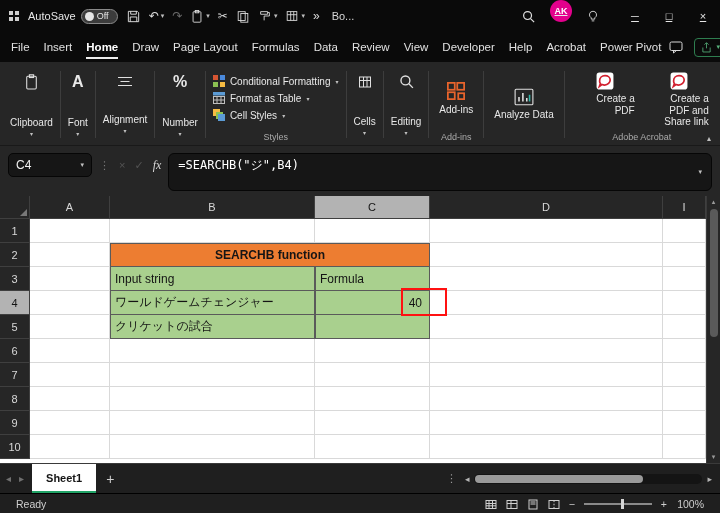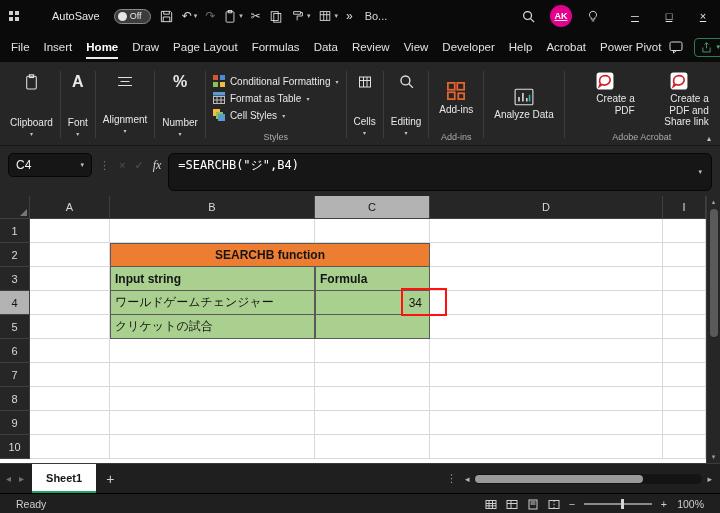--- a/index.html
+++ b/index.html
@@ -7,27 +7,27 @@
               font-family:"Liberation Sans", sans-serif; }
   .app { width:720px; height:513px; display:flex; flex-direction:column; }
 
   
   .titlebar { flex:0 0 32px; background:#0a0a0a; display:flex; align-items:center;
               padding-left:8px; color:#e6e6e6; }
   .tb-left { display:flex; align-items:center; gap:8px; }
   .tbtn { display:inline-flex; align-items:center; gap:2px; color:#dcdcdc; font-size:12px; }
   .chev { font-size:7px; color:#bdbdbd; }
   .dim { opacity:.45; }
-  .autosave { display:flex; align-items:center; gap:14px; font-size:11px;margin-left:24px; }
+  .autosave { display:flex; align-items:center; gap:5px; font-size:11px; }
   .pill { width:37px; height:15px; background:#3c3c3c; border:1px solid #8a8a8a;
           border-radius:8px; display:flex; align-items:center; gap:3px; padding:0 3px; }
   .knob { width:9px; height:9px; border-radius:50%; background:#e6e6e6; }
   .pill-text { font-size:9px; color:#e6e6e6; }
   .doc-name { font-size:11px; color:#d6d6d6; margin-left:4px; white-space:nowrap; }
-  .tb-right { margin-left:auto; display:flex; align-items:center; gap:14px;text-decoration:underline; }
+  .tb-right { margin-left:auto; display:flex; gap:14px;text-decoration:underline; }
   .avatar { width:22px; height:22px; border-radius:50%; background:#E3008C; color:#fff;
             font-size:9px; font-weight:700; display:flex; align-items:center; justify-content:center; }
   .win-controls { display:flex; margin-left:4px; }
   .winctl { width:34px; height:32px; display:flex; align-items:center; justify-content:center;
             font-size:11px; color:#e6e6e6; }
 
   
   .menubar { flex:0 0 30px; background:#0a0a0a; display:flex; align-items:center; padding:0 8px 0 4px; }
   .mtab { font-size:11.5px; color:#e0e0e0; padding:0 7px; height:30px; line-height:30px;
           position:relative; white-space:nowrap; }
@@ -89,21 +89,21 @@
   .g-row { display:flex; height:24px; width:706px; }
   .gc { background:#fff; border-right:1px solid #d9d9d9; border-bottom:1px solid #d9d9d9;
         font-size:12px; color:#141414; display:flex; align-items:center; padding:0 4px;
         flex:0 0 auto; overflow:hidden; white-space:nowrap; }
   .w-rh{width:30px}.w-A{width:80px}.w-B{width:205px}.w-C{width:115px}.w-D{width:233px}
   .w-I{width:43px}.w-BC{width:320px}
   .title-cell { background:#ED7D31; justify-content:center; font-weight:700;
                 border:1px solid #5a5a5a; color:#151515; }
   .green { background:#A9D08E; border-left:1px solid #5a5a5a; border-right:1px solid #5a5a5a;
            border-bottom:1px solid #5a5a5a; }
-  .bold { font-weight:700; }
+  .bold { font-weight:400; }
   .num { justify-content:flex-end; padding-right:7px; }
   .g-partial { height:4px; width:706px; background:#fff; }
   .vscroll { position:absolute; top:0; right:0; width:14px; height:267px; background:#262626;
              border-left:1px solid #3a3a3a; display:flex; flex-direction:column;
              align-items:center; padding:3px 0; gap:4px; }
   .vs-arrow { font-size:7px; color:#9a9a9a; line-height:6px; }
   .vs-thumb { width:8px; height:128px; background:#5a5a5a; border-radius:4px; }
   .vs-spacer { flex:1; }
   .red-box { position:absolute; left:401px; top:92px; width:46px; height:28px;
              border:2px solid #ff1111; z-index:4; }
@@ -484,21 +484,21 @@
       <div class="gc w-B green bold">Input string</div>
       <div class="gc w-C green bold">Formula</div>
       <div class="gc w-D"></div>
       <div class="gc w-I"></div>
     </div>
 
     <div class="g-row">
       <div class="gh w-rh sel">4</div>
       <div class="gc w-A"></div>
       <div class="gc w-B green">ワールドゲームチェンジャー</div>
-      <div class="gc w-C green num">34</div>
+      <div class="gc w-C green num">40</div>
       <div class="gc w-D"></div>
       <div class="gc w-I"></div>
     </div>
 
     <div class="g-row">
       <div class="gh w-rh">5</div>
       <div class="gc w-A"></div>
       <div class="gc w-B green">クリケットの試合</div>
       <div class="gc w-C green"></div>
       <div class="gc w-D"></div>

